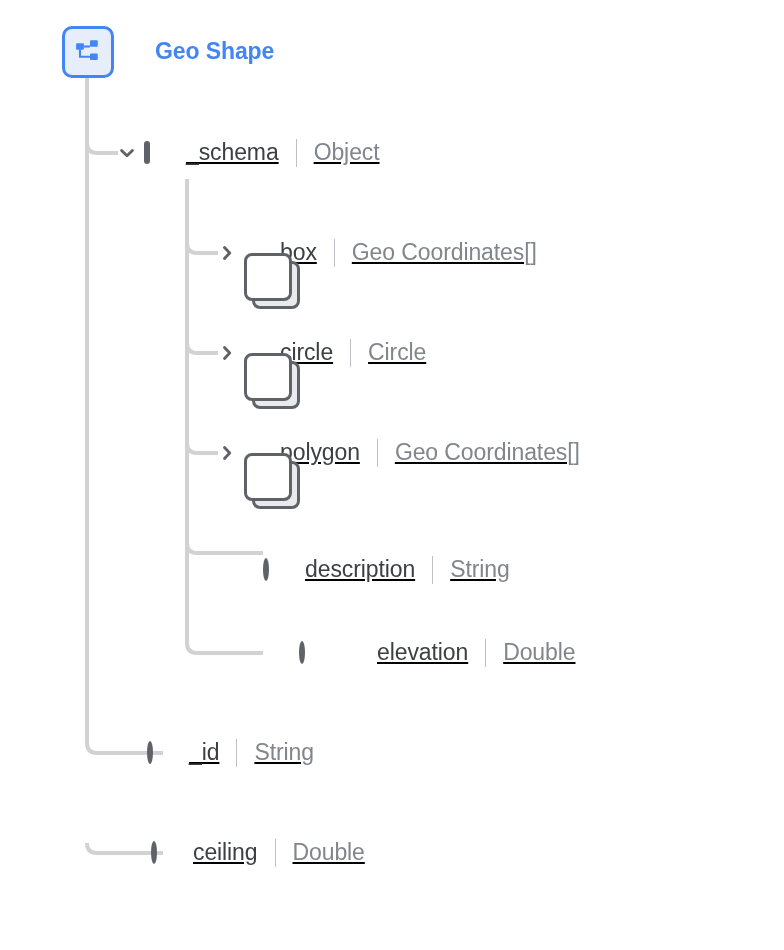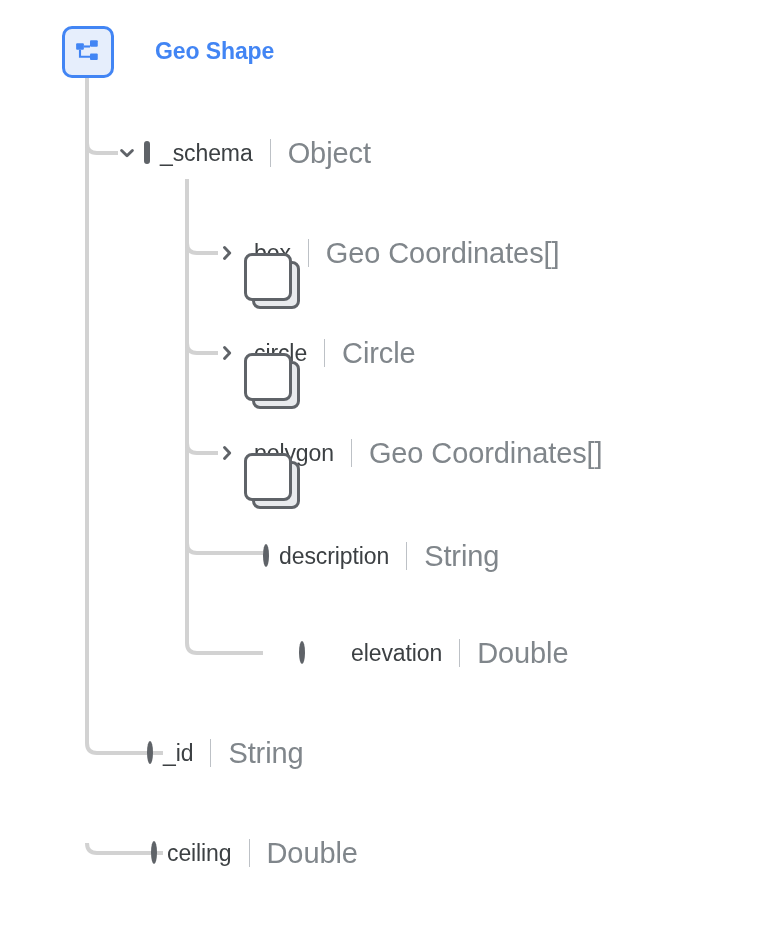--- a/index.html
+++ b/index.html
@@ -131,37 +131,37 @@
     height: 46px;
     box-sizing: border-box;
     border: 3px solid #5f6368;
     border-radius: 50%;
     background: #ffffff;
   }
 
   
   .row-text {
     display: flex;
-    align-items: center;
-    margin-left: 10px;
+    margin-left: 36px;
+    text-decoration: underline;
   }
   .field-name {
     font-size: 23px;
     color: #3c4043;
     letter-spacing: -0.1px;
   }
   .field-divider {
     width: 1px;
     height: 28px;
     background: #bdc1c6;
     margin: 0 17px;
     flex: 0 0 1px;
   }
   .field-type {
-    font-size: 29px;
+    font-size: 23px;
     color: #80868b;
     letter-spacing: -0.1px;
   }
 </style>
 </head>
 <body>
 
 <div id="tree-canvas">
 
   <svg id="connector-layer" width="784" height="950" viewBox="0 0 784 950" fill="none">
@@ -247,21 +247,21 @@
     <span class="node-icon">
       <span class="icon-stack"><span class="back"></span><span class="front"></span></span>
     </span>
     <span class="row-text">
       <span class="field-name">polygon</span>
       <span class="field-divider"></span>
       <span class="field-type">Geo Coordinates[]</span>
     </span>
   </div>
 
-  <div class="tree-row" style="left:237px; top:528px;">
+  <div class="tree-row" style="left:237px; top:542px;">
     <span class="chevron spacer"></span>
     <span class="node-icon">
       <span class="icon-circle"></span>
     </span>
     <span class="row-text">
       <span class="field-name">description</span>
       <span class="field-divider"></span>
       <span class="field-type">String</span>
     </span>
   </div>

